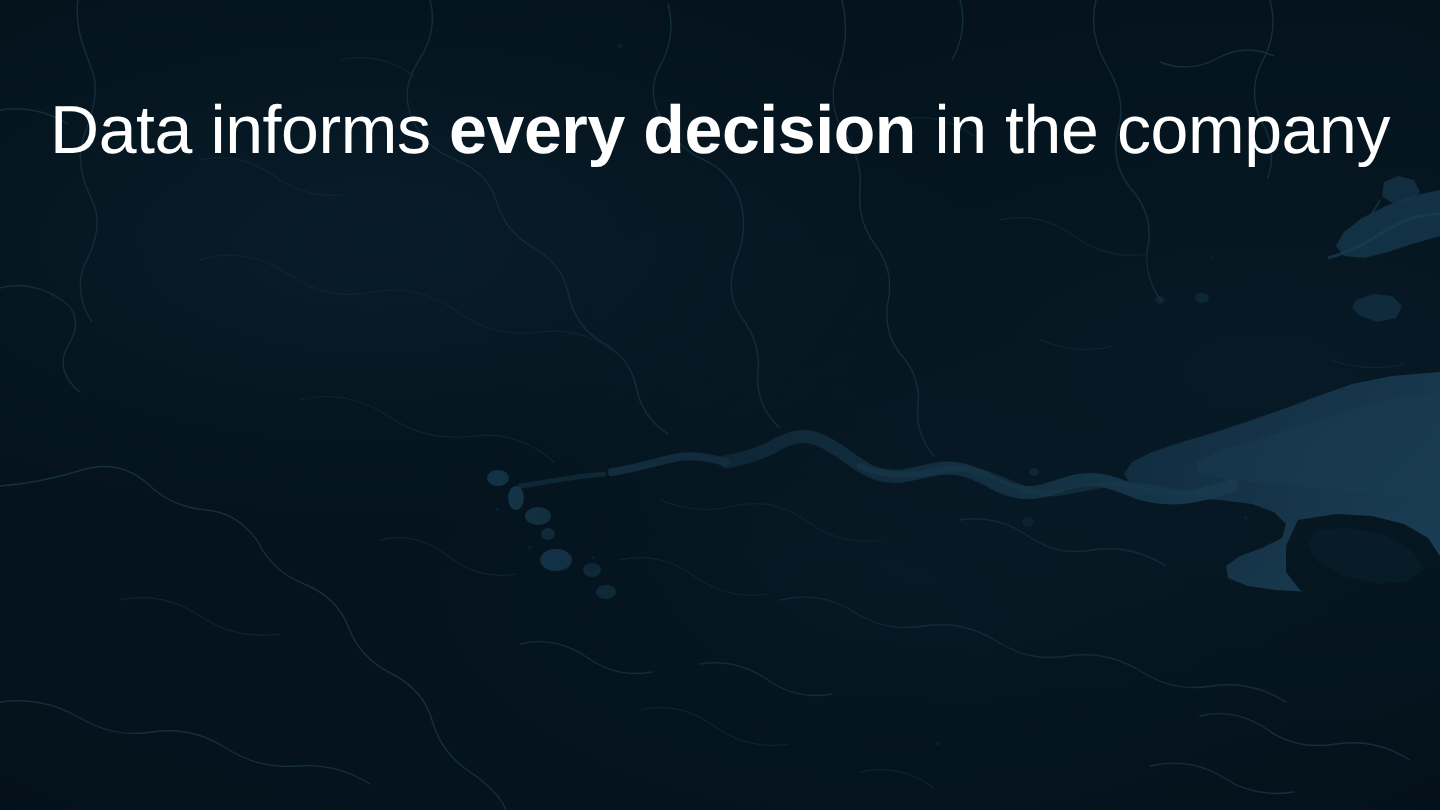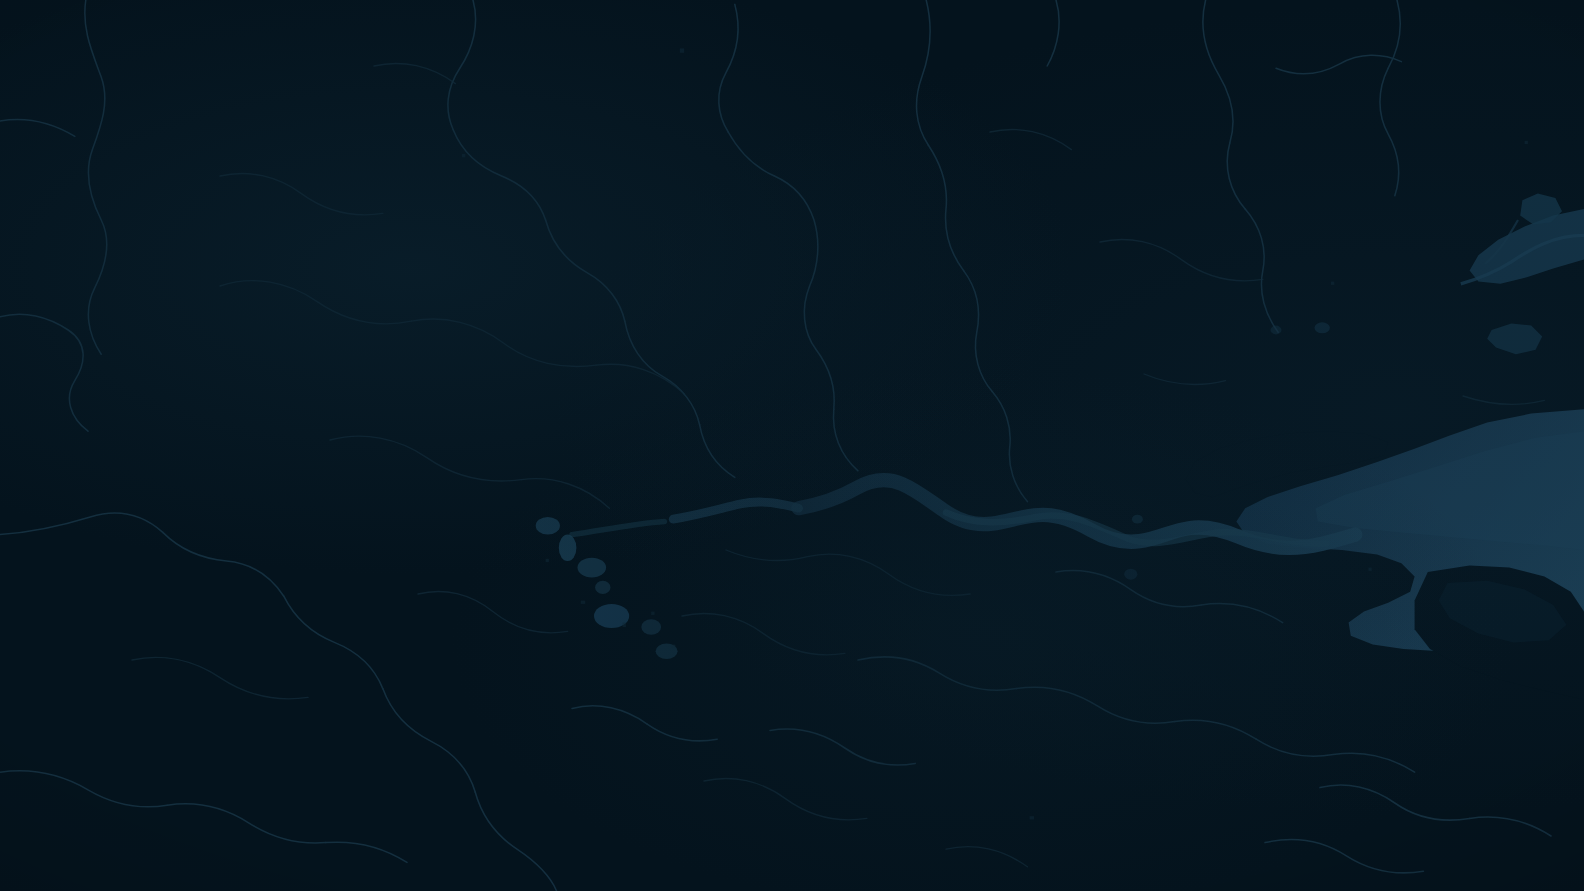--- a/index.html
+++ b/index.html
@@ -258,14 +258,17 @@
       <rect x="936" y="742" width="4" height="3"></rect>
       <rect x="420" y="140" width="3" height="3"></rect>
       <rect x="618" y="44" width="4" height="4"></rect>
       <rect x="1386" y="128" width="3" height="3"></rect>
     </g>
   </svg>
 
   <div class="map-land-shading"></div>
   <div class="map-vignette"></div>
 
+  <h1 class="headline">
+    <span>Data informs </span><span class="em">every decision</span><span> in the company</span>
+  </h1>
 
 </div>
 
 </body></html>

